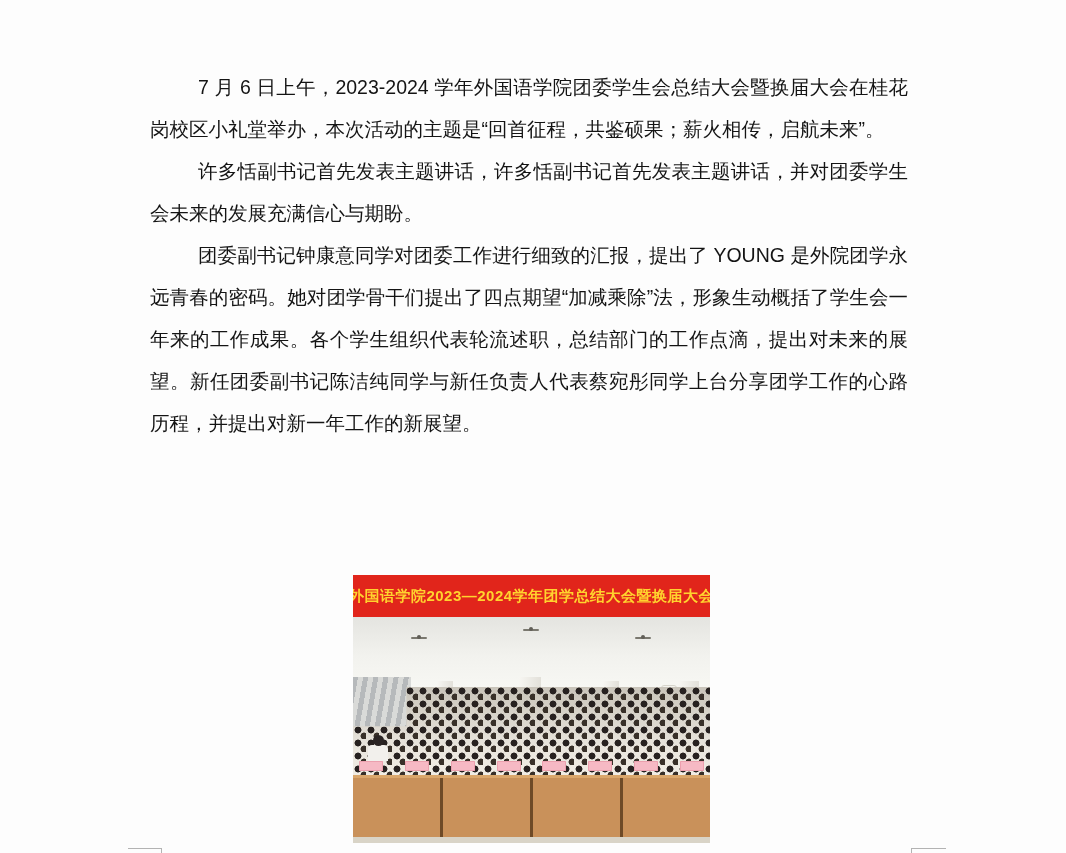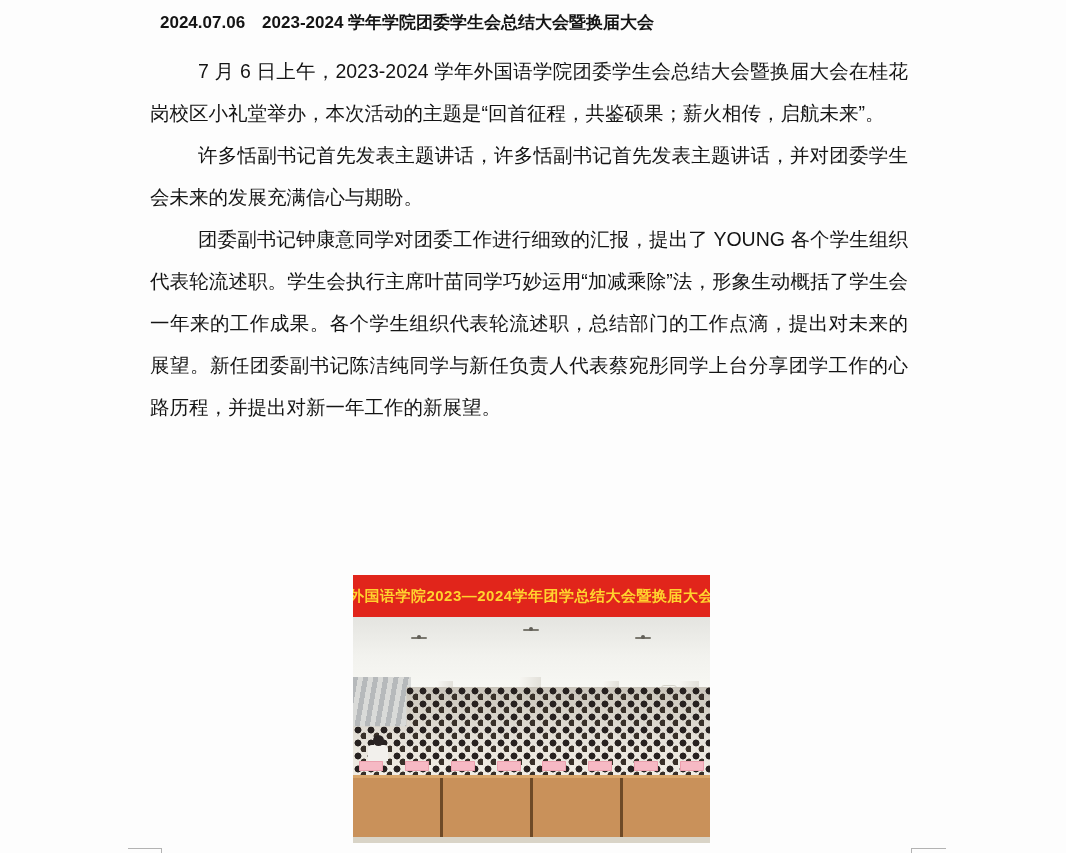--- a/index.html
+++ b/index.html
@@ -6,21 +6,21 @@
   .doc{
     position:relative;width:1066px;height:853px;overflow:hidden;
     background:#fdfdfd;color:#141414;
     font-family:"Liberation Sans","DejaVu Sans",sans-serif;
   }
   .title{
     position:absolute;left:160px;top:12px;margin:0;
     font-size:17px;font-weight:700;line-height:22px;white-space:pre;
   }
   .body-text{
-    position:absolute;left:150px;top:50px;width:758px;
+    position:absolute;left:150px;top:66px;width:758px;
     font-size:19.5px;line-height:42px;text-align:justify;
   }
   .body-text p{margin:0;text-indent:48px;}
 
   
   .photo{
     position:absolute;left:353px;top:575px;width:357px;height:268px;
     margin:0;overflow:hidden;background:#fef9c3;
   }
   .banner{
@@ -76,26 +76,25 @@
   
   .frag{position:absolute;top:848px;height:12px;}
   .frag-left{left:128px;width:33px;border-top:1px solid #b3b3b3;border-right:1px solid #b3b3b3;}
   .frag-right{left:911px;width:34px;border-top:1px solid #b3b3b3;border-left:1px solid #b3b3b3;}
 </style>
 </head>
 <body>
 
 <div class="doc">
 
-  <h1 class="title">2024.07.06　2023-2024 学年学院团委学生会总结大会暨换届大会</h1>
 
   <div class="body-text">
     <p>7 月 6 日上午，2023-2024 学年外国语学院团委学生会总结大会暨换届大会在桂花岗校区小礼堂举办，本次活动的主题是“回首征程，共鉴硕果；薪火相传，启航未来”。</p>
     <p>许多恬副书记首先发表主题讲话，许多恬副书记首先发表主题讲话，并对团委学生会未来的发展充满信心与期盼。</p>
-    <p>团委副书记钟康意同学对团委工作进行细致的汇报，提出了 YOUNG 各个学生组织代表轮流述职。学生会执行主席叶苗同学巧妙运用“加减乘除”法，形象生动概括了学生会一年来的工作成果。各个学生组织代表轮流述职，总结部门的工作点滴，提出对未来的展望。新任团委副书记陈洁纯同学与新任负责人代表蔡宛彤同学上台分享团学工作的心路历程，并提出对新一年工作的新展望。</p>
+    <p>团委副书记钟康意同学对团委工作进行细致的汇报，提出了 YOUNG 是外院团学永远青春的密码。她对团学骨干们提出了四点期望“加减乘除”法，形象生动概括了学生会一年来的工作成果。各个学生组织代表轮流述职，总结部门的工作点滴，提出对未来的展望。新任团委副书记陈洁纯同学与新任负责人代表蔡宛彤同学上台分享团学工作的心路历程，并提出对新一年工作的新展望。</p>
   </div>
 
   <figure class="photo">
     <div class="banner" style="background: rgb(225, 37, 27); color: rgb(255, 211, 46);">
       <span>外国语学院2023—2024学年团学总结大会暨换届大会</span>
     </div>
     <div class="scene">
       <div class="ceiling"></div>
       <div class="fan fan1"></div>
       <div class="fan fan2"></div>

